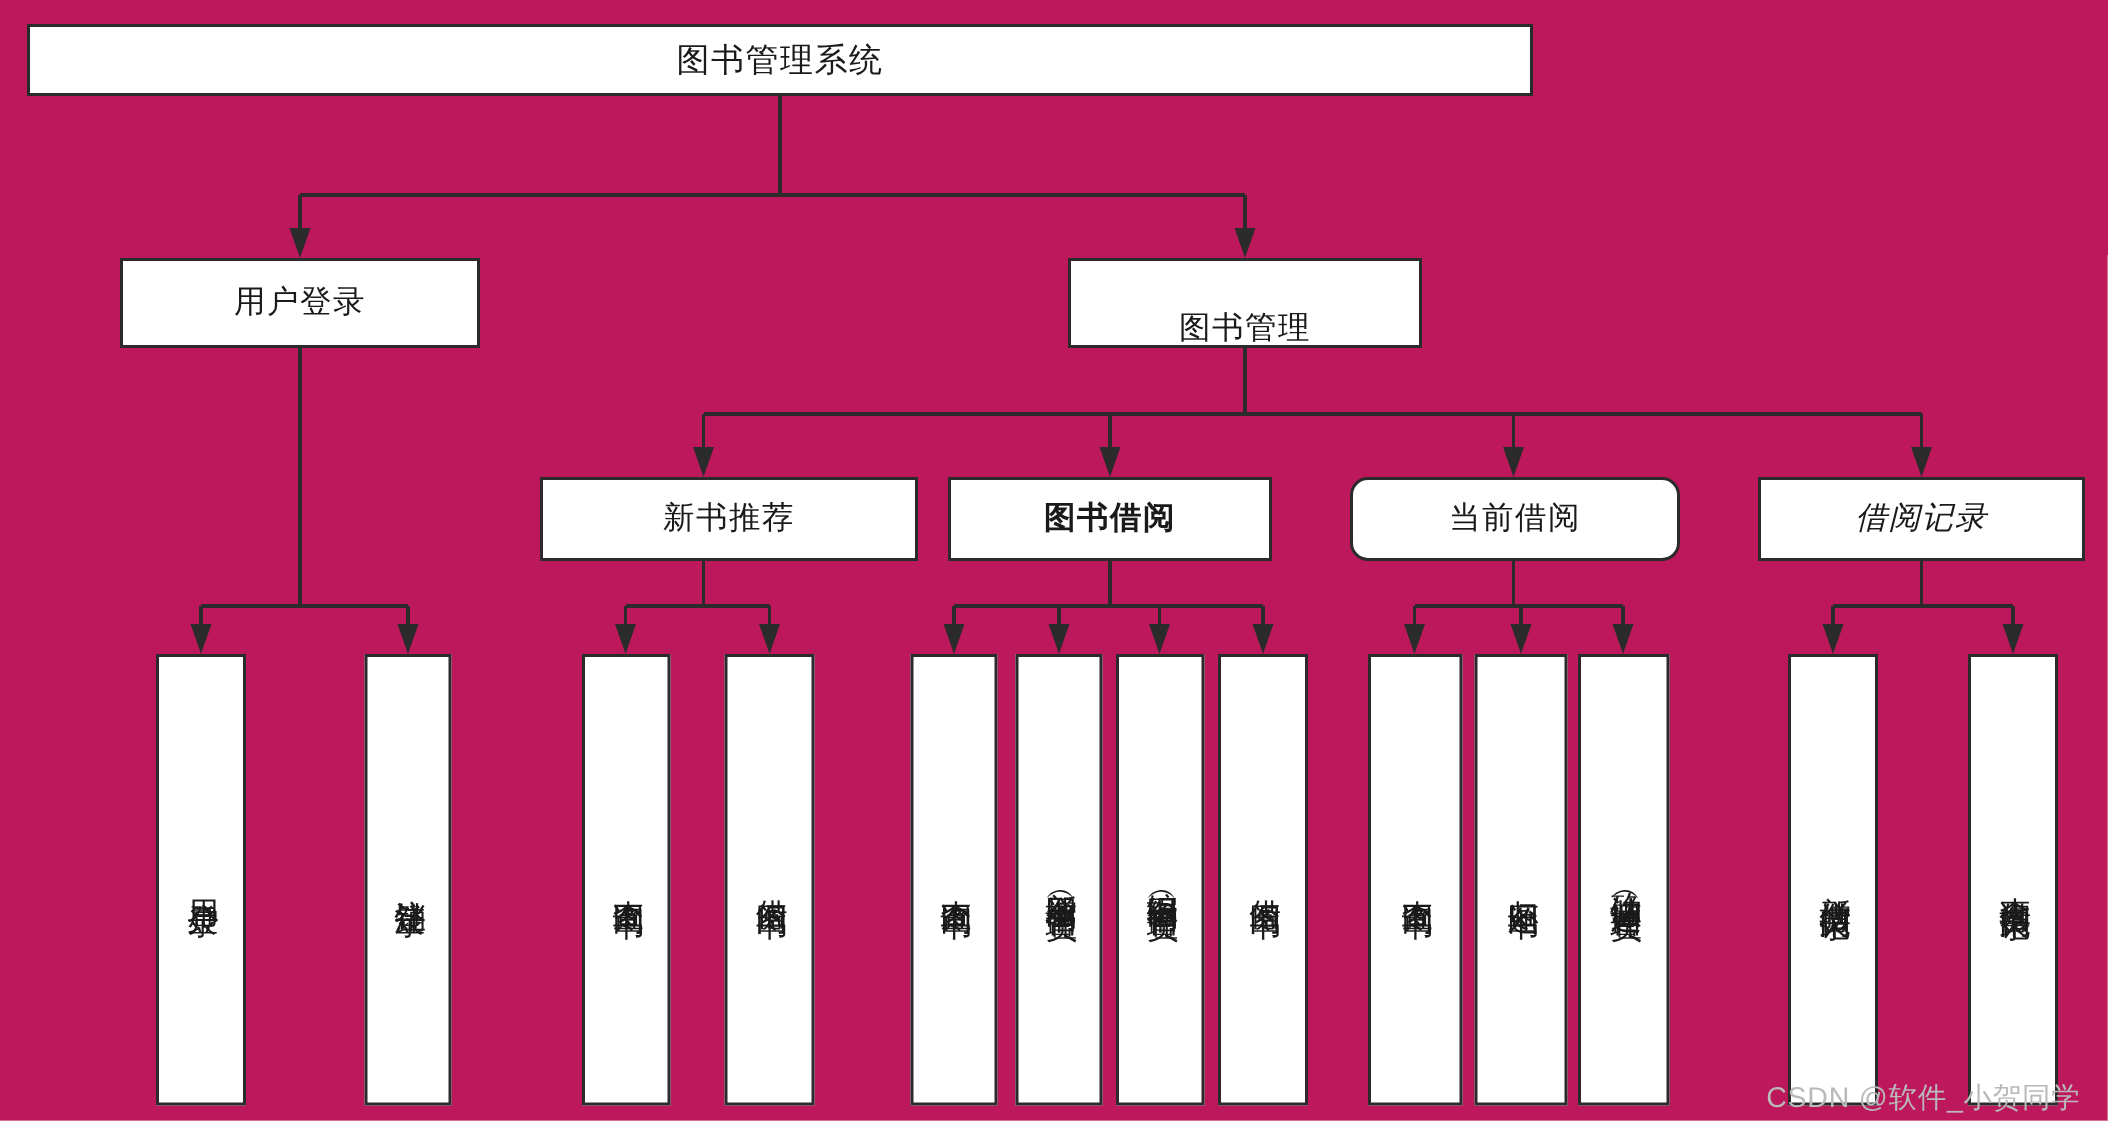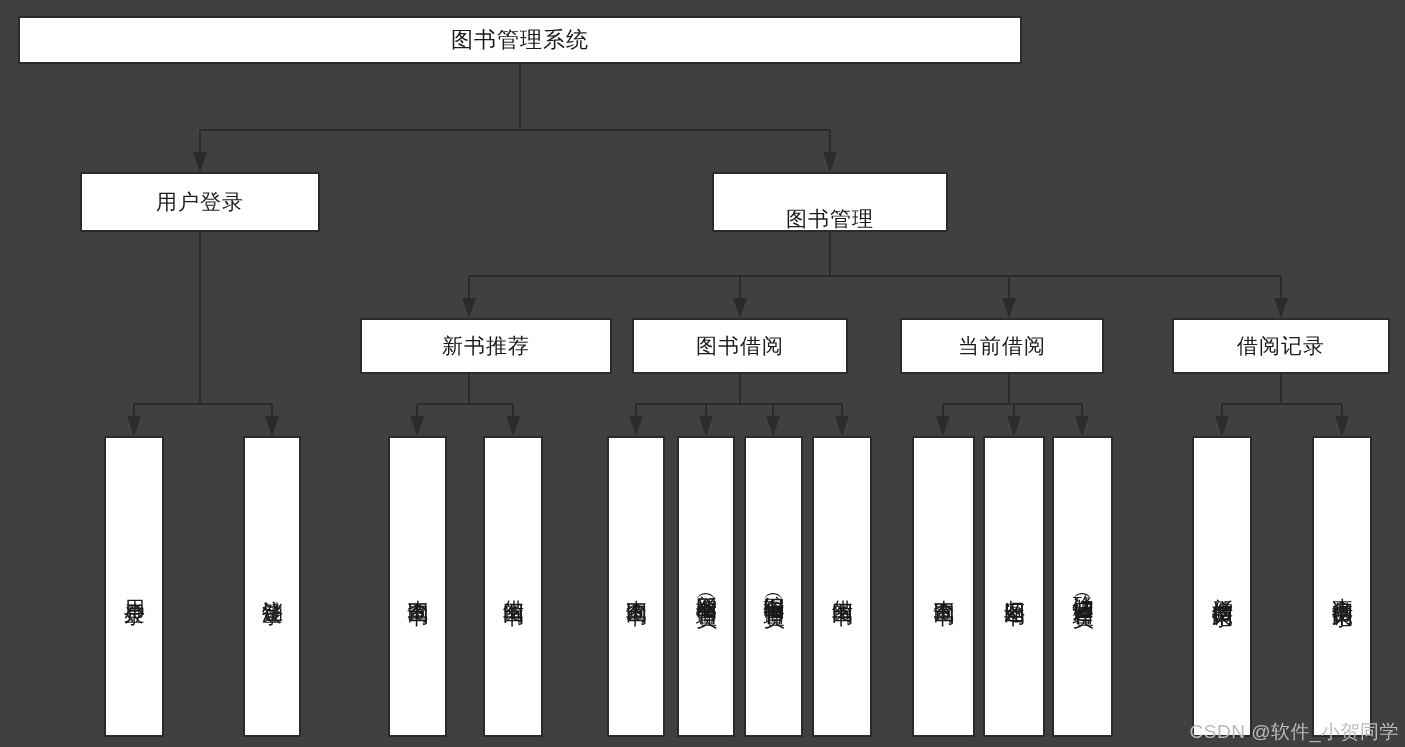--- a/index.html
+++ b/index.html
@@ -1,36 +1,36 @@
 <!DOCTYPE html>
 <html><head>
 <meta charset="utf-8">
 <style>
   html,body{margin:0;padding:0;background:#ffffff;}
   body{
     width:1405px;height:747px;overflow:hidden;
     font-family:"Liberation Sans","DejaVu Sans",sans-serif;
   }
-  #canvas{position:relative;width:1405px;height:747px;background:#404040;}
+  #canvas{position:relative;width:1405px;height:747px;background:#be185d;}
   #wires{position:absolute;left:0;top:0;width:1405px;height:747px;pointer-events:none;}
   .node{
     position:absolute;box-sizing:border-box;
     background:#ffffff;border:2.5px solid #2b2b2b;
     display:flex;align-items:center;justify-content:center;
     color:#1a1a1a;
   }
   .node.horiz{font-size:21px;line-height:1.1;letter-spacing:1px;white-space:nowrap;}
   .node.root{font-size:22px;}
   .node.vert{
     writing-mode:vertical-rl;text-orientation:upright;
     font-size:21px;line-height:1.28;letter-spacing:2px;
     padding:6px 0;text-align:center;
   }
   .watermark{
-    position:absolute;right:6px;bottom:2px;
+    position:absolute;right:18px;bottom:2px;
     font-size:19px;color:#b9b9b9;white-space:nowrap;
     letter-spacing:0.5px;
   }
 </style>
 </head>
 <body>
 
 <div id="canvas">
   <svg id="wires" viewBox="0 0 1405 747">
       <line x1="520" y1="64" x2="520" y2="130" stroke="#2b2b2b" stroke-width="2.5" shape-rendering="crispEdges"></line>
@@ -92,27 +92,27 @@
       </div>
       <div class="node horiz l2" style="left: 80px; top: 172px; width: 240px; height: 60px;">
         <span>用户登录</span>
       </div>
       <div class="node horiz l2" style="left: 712px; top: 172px; width: 236px; height: 60px; align-items: flex-end;">
         <span>图书管理</span>
       </div>
       <div class="node horiz l3" style="left: 360px; top: 318px; width: 252px; height: 56px;">
         <span>新书推荐</span>
       </div>
-      <div class="node horiz l3" style="left: 632px; top: 318px; width: 216px; height: 56px;">
+      <div class="node horiz l3" style="left: 632px; top: 318px; width: 216px; height: 56px; font-weight: bold;">
         <span>图书借阅</span>
       </div>
-      <div class="node horiz l3" style="left: 900px; top: 318px; width: 204px; height: 56px;">
+      <div class="node horiz l3" style="left: 900px; top: 318px; width: 220px; height: 56px; border-radius: 12px;">
         <span>当前借阅</span>
       </div>
-      <div class="node horiz l3" style="left: 1172px; top: 318px; width: 218px; height: 56px;">
+      <div class="node horiz l3" style="left: 1172px; top: 318px; width: 218px; height: 56px; font-style: italic;">
         <span>借阅记录</span>
       </div>
       <div class="node vert leaf" style="left: 104px; top: 436px; width: 60px; height: 301px;">
         <span>用户登录</span>
       </div>
       <div class="node vert leaf" style="left: 243px; top: 436px; width: 58px; height: 301px;">
         <span>注销登录</span>
       </div>
       <div class="node vert leaf" style="left: 388px; top: 436px; width: 59px; height: 301px;">
         <span>查询图书</span>

